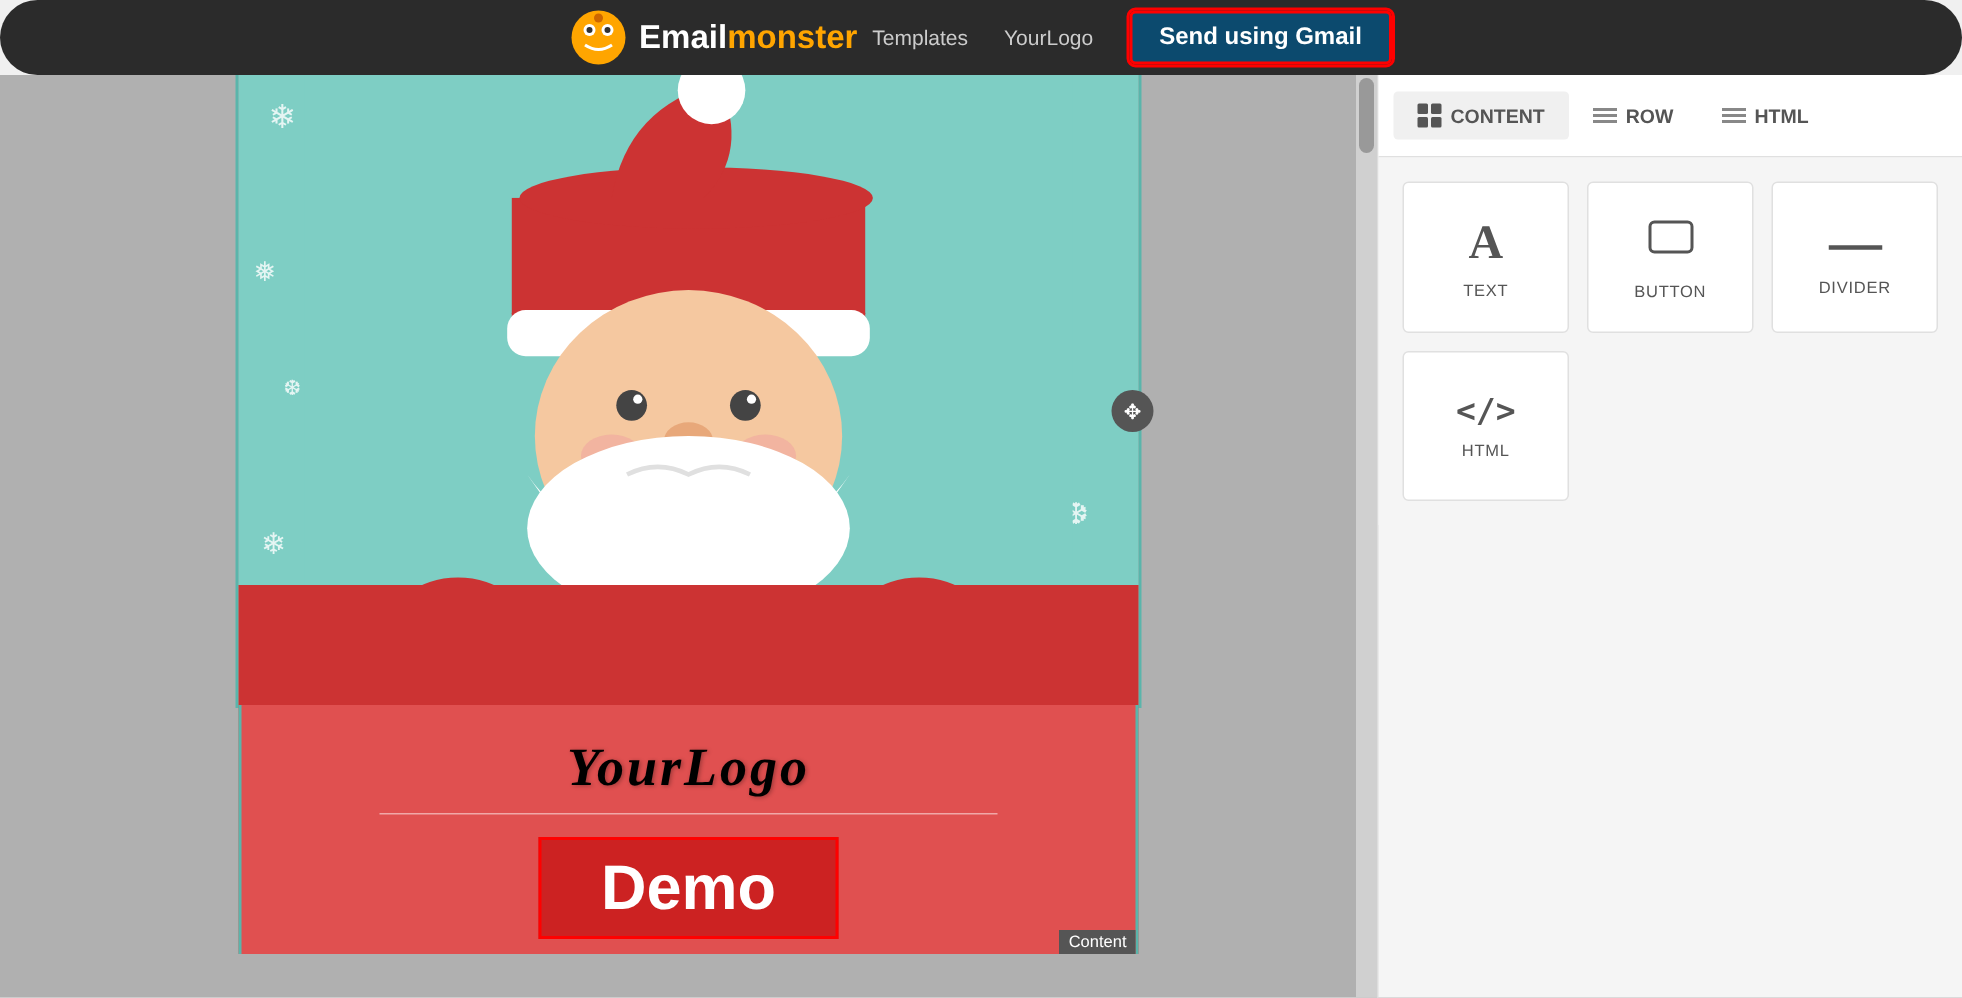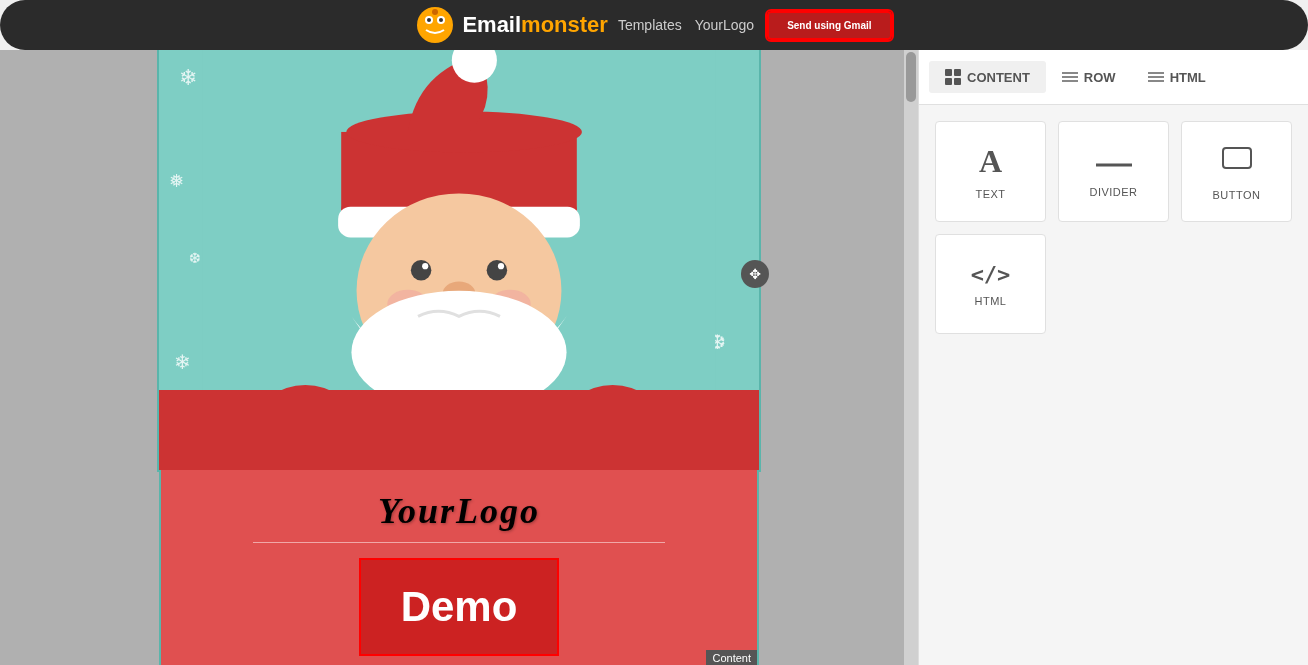--- a/index.html
+++ b/index.html
@@ -22,36 +22,36 @@
       align-items: center;
       gap: 8px;
     }
     .logo-icon {
       width: 38px;
       height: 38px;
     }
     .nav-links {
       display: flex;
       align-items: center;
-      gap: 13px;
+      gap: 24px;
       margin-left: 10px;
     }
     .nav-link {
       color: #ccc;
       text-decoration: none;
       font-size: 14px;
       cursor: pointer;
     }
     .send-gmail-btn {
-      background: #b91c1c;
+      background: #0c4a6e;
       color: white;
       border: 2px solid red;
       border-radius: 4px;
       padding: 7px 18px;
-      font-size: 10px;
+      font-size: 16px;
       font-weight: bold;
       cursor: pointer;
       outline: 2px solid red;
     }
 
     
     .main-layout {
       display: flex;
       height: calc(665px - 50px);
     }
@@ -125,21 +125,21 @@
       border: none;
       border-top: 1px solid rgba(255,255,255,0.5);
       margin: 10px auto;
       width: 80%;
     }
 
     .demo-btn-container {
       display: inline-block;
       background: #cc2222;
       border: 2px solid #ff0000;
-      padding: 23px 40px;
+      padding: 8px 40px;
       margin-top: 5px;
     }
     .demo-text {
       color: white;
       font-size: 42px;
       font-weight: bold;
     }
 
     
     .right-panel {
@@ -399,37 +399,37 @@
 
     <div class="content-grid">
 
       <div class="content-item">
         <div class="content-item-icon" style="font-size:32px;font-weight:bold;font-family:serif;">A</div>
         <div class="content-item-label">TEXT</div>
       </div>
 
       <div class="content-item">
         <div class="content-item-icon">
+          <svg width="32" height="32" viewBox="0 0 32 32">
+            <rect x="2" y="6" width="28" height="20" rx="3" stroke="#555" stroke-width="2" fill="none"></rect>
+          </svg>
+        </div>
+        <div class="content-item-label">BUTTON</div>
+      </div>
+
+      <div class="content-item">
+        <div class="content-item-icon">
           <svg width="36" height="12" viewBox="0 0 36 12">
             <line x1="0" y1="6" x2="36" y2="6" stroke="#555" stroke-width="3"></line>
           </svg>
         </div>
         <div class="content-item-label">DIVIDER</div>
       </div>
 
       <div class="content-item">
-        <div class="content-item-icon">
-          <svg width="32" height="32" viewBox="0 0 32 32">
-            <rect x="2" y="6" width="28" height="20" rx="3" stroke="#555" stroke-width="2" fill="none"></rect>
-          </svg>
-        </div>
-        <div class="content-item-label">BUTTON</div>
-      </div>
-
-      <div class="content-item">
         <div class="content-item-icon" style="font-size:22px;font-family:monospace;font-weight:bold;">&lt;/&gt;</div>
         <div class="content-item-label">HTML</div>
       </div>
 
 
     </div>
   </div>
 
 </div>
 

